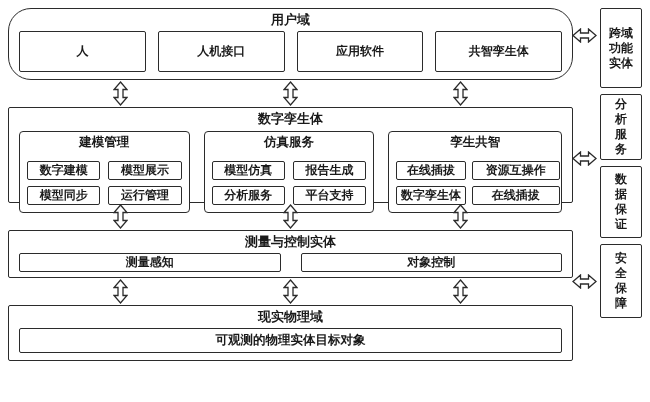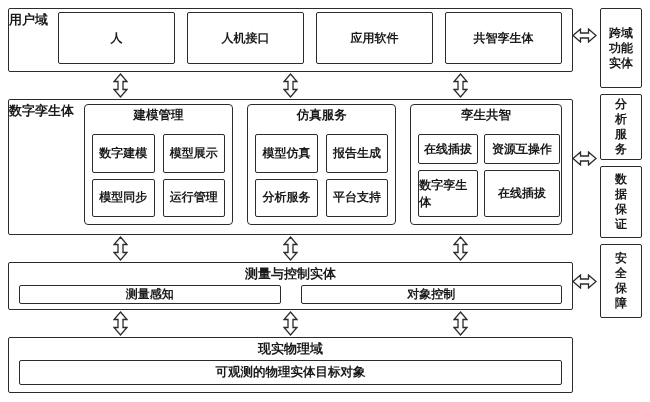--- a/index.html
+++ b/index.html
@@ -5,25 +5,25 @@
   html,body{margin:0;padding:0;}
   body{
     width:650px;height:402px;background:#ffffff;
     font-family:"Liberation Sans","DejaVu Sans",sans-serif;
     color:#1a1a1a;
   }
   .canvas{position:relative;width:650px;height:402px;background:#ffffff;overflow:hidden;}
   .main-col{position:absolute;left:8px;top:8px;width:565px;display:flex;flex-direction:column;}
   .box{border:1.6px solid #2b2b2b;border-radius:2px;background:#fff;box-sizing:border-box;}
   .domain-title{text-align:center;font-weight:bold;font-size:13px;padding-top:3px;line-height:16px;}
-  .user-domain{height:64px;display:flex;}
+  .user-domain{height:72px;display:flex;flex-direction:column;border-radius:23px;}
   .hitems{display:flex;gap:12px;padding:3px 10px 7px;flex:1;}
   .hitem{flex:1;border:1.4px solid #2b2b2b;border-radius:2px;display:flex;align-items:center;justify-content:center;font-size:12px;font-weight:bold;background:#fff;}
   .arrow-row{height:27px;display:flex;justify-content:space-between;align-items:center;padding:0 105px;}
-  .digital-twin{height:136px;display:flex;flex-direction:row;}
+  .digital-twin{height:96px;display:flex;flex-direction:column;}
   .groups{display:flex;gap:14px;padding:4px 10px 9px;flex:1;}
   .group{border:1.4px solid #2b2b2b;border-radius:4px;display:flex;flex-direction:column;padding:2px 7px 7px;background:#fff;}
   .g1,.g2{flex:1;} .g3{flex:1.02;}
   .group-title{text-align:center;font-weight:bold;font-size:12.5px;line-height:17px;}
   .grid{display:grid;grid-template-columns:1fr 1fr;gap:6px 8px;flex:1;margin-top:10px;}
   .g3 .grid{grid-template-columns:44% 56%;gap:6px 6px;}
   .cell{border:1.3px solid #2b2b2b;border-radius:2px;display:flex;align-items:center;justify-content:center;font-size:12px;font-weight:bold;background:#fff;}
   .measurement{height:48px;display:flex;flex-direction:column;}
   .m-items{gap:20px;}
   .physical{height:56px;display:flex;flex-direction:column;}

